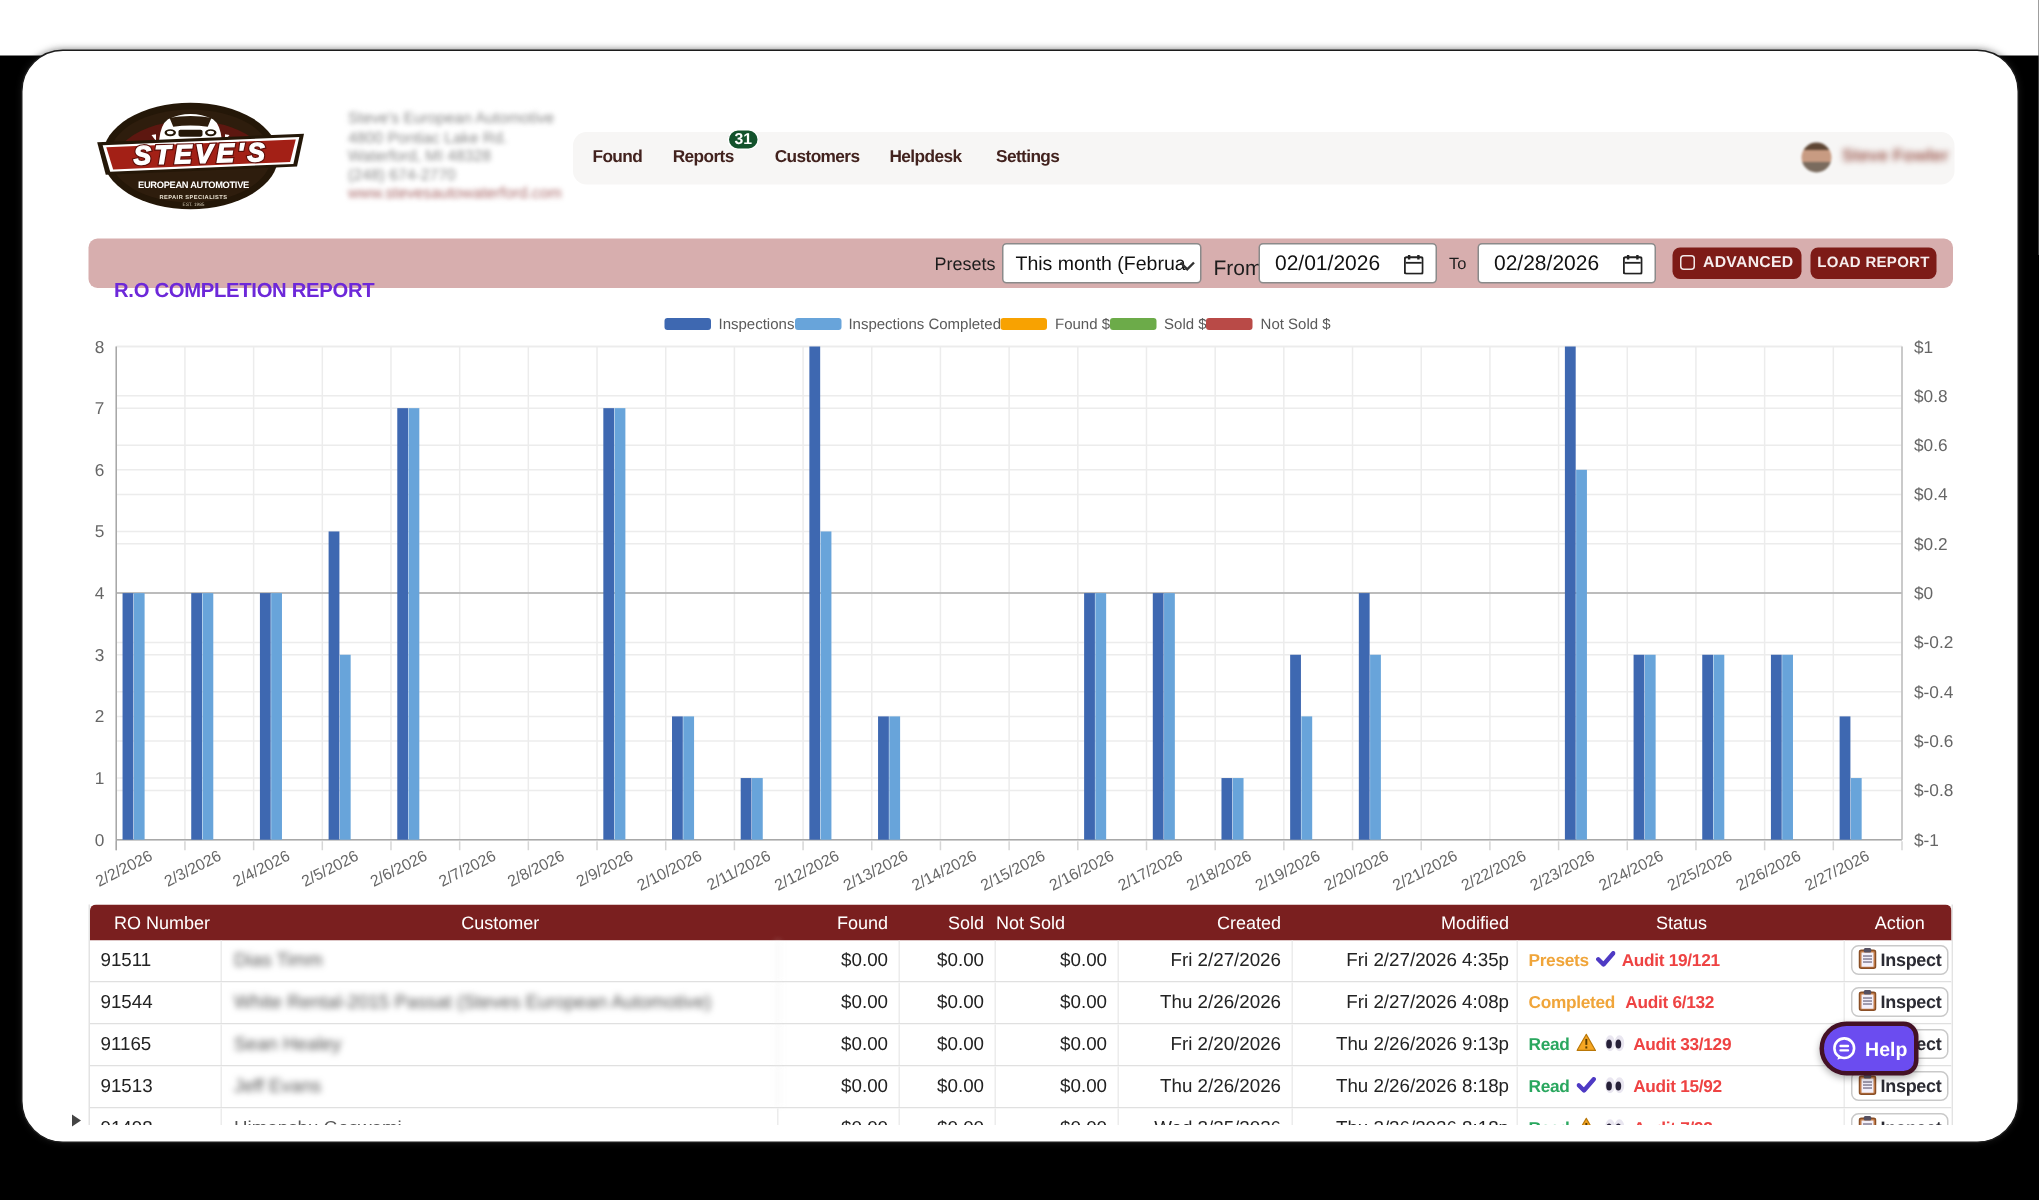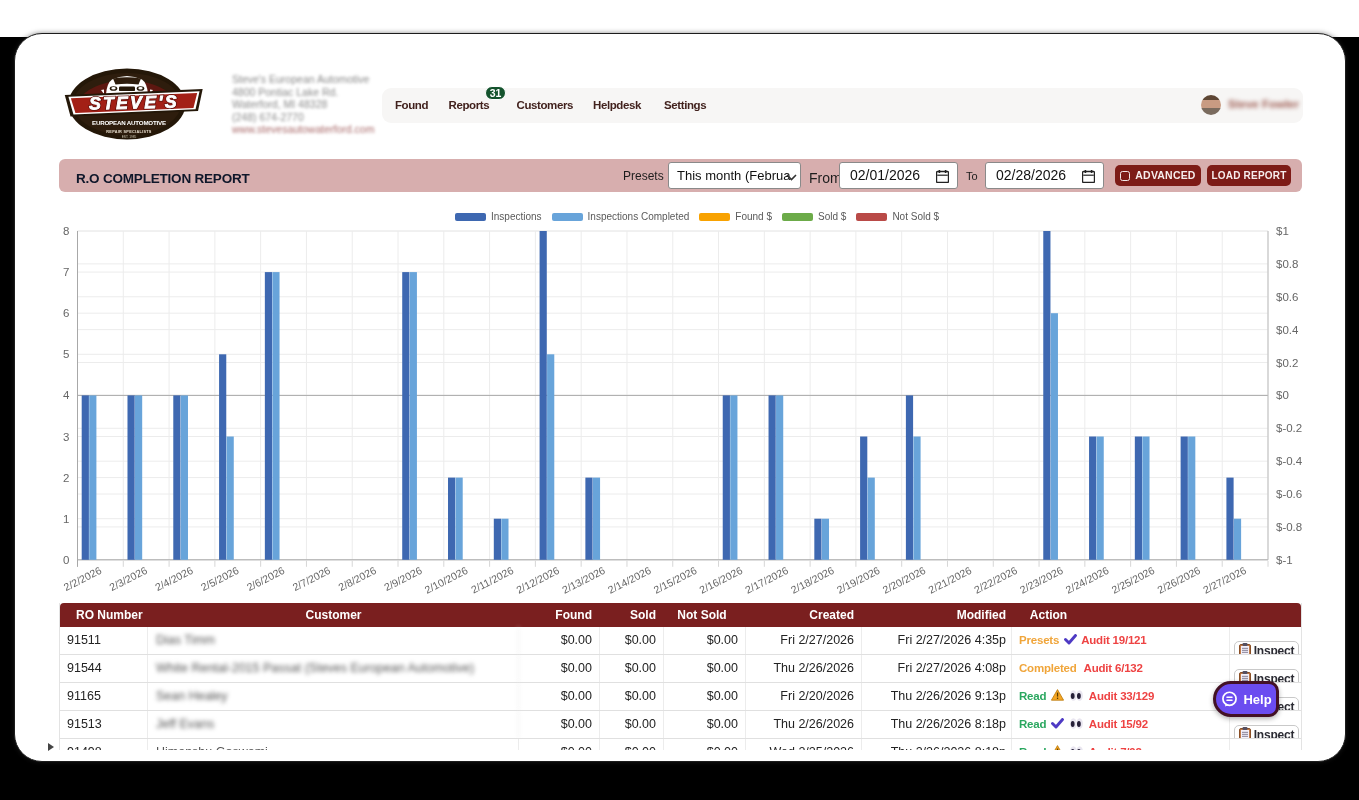--- a/index.html
+++ b/index.html
@@ -9,40 +9,40 @@
 .addr{position:absolute;left:217px;top:39px;font-size:10.5px;line-height:12.5px;color:#8a8a8a;filter:blur(1.7px)}
 .addr .red{color:#a96a6a}
 .navbar{position:absolute;left:367px;top:54px;width:921px;height:35px;background:#f7f6f5;border-radius:9px}
 .nav{position:absolute;top:10.5px;font-weight:bold;font-size:11.5px;letter-spacing:-0.4px;color:#42221e}
 .badge{position:absolute;left:103px;top:-2px;width:21px;height:14px;background:#14532d;border-radius:8px;border:1.5px solid #fff;
   color:#fff;font-size:10.5px;font-weight:bold;text-align:center;line-height:13px}
 .avatar{position:absolute;left:819px;top:7px;width:20px;height:20px;border-radius:50%;
   background:linear-gradient(180deg,#5e4634 0 24%,#c89b82 24% 66%,#7a6b5e 66%);filter:blur(.6px)}
 .uname{position:absolute;left:846px;top:10px;font-size:11.5px;font-weight:bold;color:#9c5a50;filter:blur(2.2px);white-space:nowrap}
 .pinkbar{position:absolute;left:44px;top:125px;width:1243px;height:33px;background:#d7aeae;border-radius:6px}
-.pinkbar .title{position:absolute;left:17px;top:12px;font-size:13.5px;font-weight:bold;color:#0f172a;letter-spacing:-0.2px}
+.pinkbar .title{position:absolute;left:17px;top:27px;font-size:13.5px;font-weight:bold;color:#6d28d9;letter-spacing:-0.2px}
 .lab{position:absolute;font-size:12px;color:#1d1d1d;top:10px}
 .ctl{position:absolute;top:3px;height:27px;background:#fff;border:1px solid #8a8a8a;border-radius:3px;
   font-size:14px;color:#111;line-height:25px;padding-left:10px;white-space:nowrap;overflow:hidden}
 .rbtn{position:absolute;top:6px;height:21px;background:#7d1b17;border-radius:5px;color:#f6eded;
   font-size:10.5px;font-weight:bold;text-align:center;line-height:21px;letter-spacing:.2px;white-space:nowrap}
-.legend{position:absolute;left:440px;top:177px;display:flex;align-items:flex-end;gap:10px;font-size:10px;color:#5a5a5a;white-space:nowrap}
+.legend{position:absolute;left:428px;top:177px;display:flex;align-items:flex-end;font-size:10px;color:#5a5a5a;white-space:nowrap}
 .legend .sw{display:inline-block;width:31px;height:8.5px;border-radius:2px;margin-right:5px;vertical-align:-1px}
 .tablewrap{position:absolute;left:44px;top:569px;width:1243px;height:147px;overflow:hidden;border-left:1px solid #e3e3e3;border-right:1px solid #e3e3e3}
 .thead{display:flex;background:#7a1f1f;height:24px;border-radius:4px 4px 0 0}
-.th{color:#fff;font-size:12px;font-weight:bold;line-height:24px;flex:none}
+.th{color:#fff;font-size:12px;font-weight:normal;line-height:24px;flex:none}
 .trow{display:flex;height:28px;border-bottom:1px solid #e0e0e0;background:#fff}
 .trow:first-of-type{height:25px}
 .td{font-size:12.5px;color:#232323;line-height:27px;flex:none;border-right:1px solid #ececec;white-space:nowrap;overflow:hidden}
 .td:last-child{border-right:none}
 .tblur{filter:blur(2.1px)}
 .st-or{color:#f0a53a;font-weight:bold;font-size:11.5px;letter-spacing:-0.2px}
 .st-red{color:#ee4343;font-weight:bold;font-size:11.5px;letter-spacing:-0.2px}
 .st-gr{color:#2aa75f;font-weight:bold;font-size:11.5px;letter-spacing:-0.2px}
-.inspect{display:inline-block;margin-top:14px;height:20px;line-height:18px;padding:0 4px;border:1px solid #c9c9c9;border-radius:5px;background:#fff;font-size:12px;font-weight:bold;color:#2b2b33;letter-spacing:-0.2px}
+.inspect{display:inline-block;margin-top:3px;height:20px;line-height:18px;padding:0 4px;border:1px solid #c9c9c9;border-radius:5px;background:#fff;font-size:12px;font-weight:bold;color:#2b2b33;letter-spacing:-0.2px}
 .helpbtn{position:absolute;left:1198px;top:647px;width:66px;height:36px;background:#6b4cf0;
   border:3.5px solid #431125;border-radius:18px 10px 10px 18px;display:flex;align-items:center;justify-content:center;gap:4px;
   color:#fff;font-size:13px;font-weight:bold;box-shadow:0 2px 5px rgba(0,0,0,.3)}
 .scrolltri{position:absolute;left:33px;top:709px;width:0;height:0;border-left:6px solid #444;border-top:4.5px solid transparent;border-bottom:4.5px solid transparent}
 
 </style></head><body>
 <div class="topstrip"></div>
 <div class="window">
 <svg width="142" height="72" viewBox="0 0 142 72" style="position:absolute;left:48px;top:34px">
       <ellipse cx="64" cy="36" rx="58.5" ry="35.5" fill="#241708"></ellipse>
@@ -273,23 +273,24 @@
 <text x="1140.53" y="371.8" font-size="10.5" fill="#666" text-anchor="end" font-family="Liberation Sans, sans-serif" transform="rotate(-27 1140.53 371.8)">2/25/2026</text>
 <text x="1186.32" y="371.8" font-size="10.5" fill="#666" text-anchor="end" font-family="Liberation Sans, sans-serif" transform="rotate(-27 1186.32 371.8)">2/26/2026</text>
 <text x="1232.11" y="371.8" font-size="10.5" fill="#666" text-anchor="end" font-family="Liberation Sans, sans-serif" transform="rotate(-27 1232.11 371.8)">2/27/2026</text>
 </svg>
 <div class="tablewrap">
 <div class="thead">
 <div class="th" style="width:88px;text-align:left;padding-left:16px;">RO Number</div>
 <div class="th" style="width:371px;text-align:center;">Customer</div>
 <div class="th" style="width:81px;text-align:right;padding-right:8px;">Found</div>
 <div class="th" style="width:64px;text-align:right;padding-right:8px;">Sold</div>
-<div class="th" style="width:82px;text-align:center;padding-right:6px;">Not Sold</div>
+<div class="th" style="width:82px;text-align:left;padding-right:6px;">Not Sold</div>
 <div class="th" style="width:116px;text-align:right;padding-right:8px;">Created</div>
 <div class="th" style="width:150px;text-align:right;padding-right:6px;">Modified</div>
+<div class="th" style="width:218px;text-align:center;">Status</div>
 <div class="th" style="width:73px;text-align:center;">Action</div>
 </div>
 <div class="trow">
 <div class="td" style="width:88px;padding-left:7px;">91511</div>
 <div class="td tblur" style="width:371px;padding-left:8px;color:#555;">Dias Timm</div>
 <div class="td" style="width:81px;text-align:right;padding-right:7px;">$0.00</div>
 <div class="td" style="width:64px;text-align:right;padding-right:7px;">$0.00</div>
 <div class="td" style="width:82px;text-align:right;padding-right:7px;">$0.00</div>
 <div class="td" style="width:116px;text-align:right;padding-right:7px;">Fri 2/27/2026</div>
 <div class="td" style="width:150px;text-align:right;padding-right:5px;">Fri 2/27/2026 4:35p</div>

